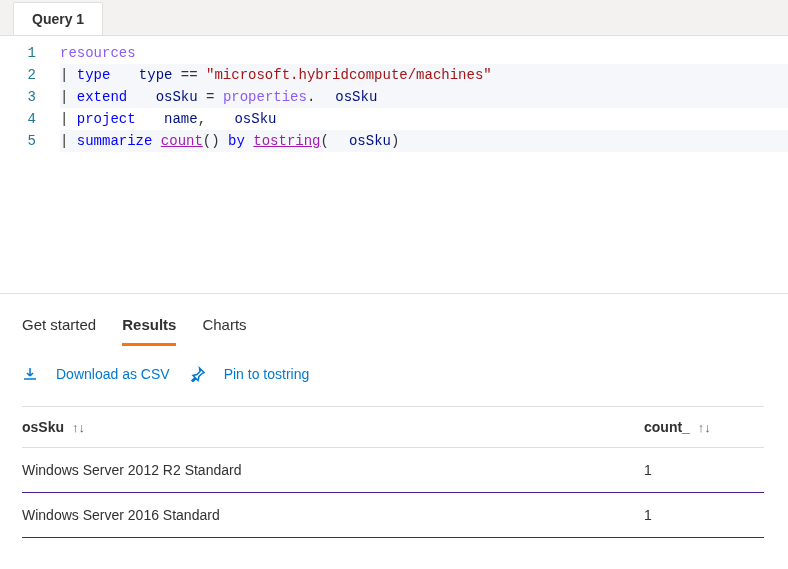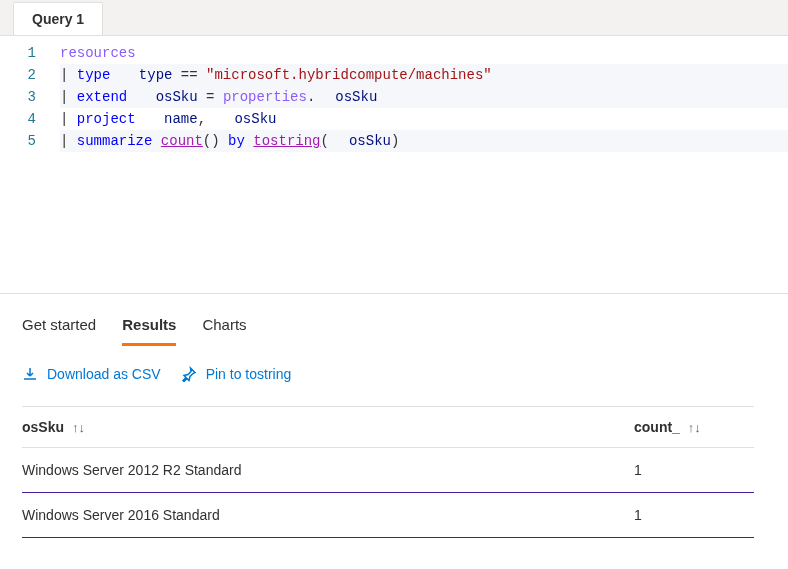--- a/index.html
+++ b/index.html
@@ -60,21 +60,21 @@
     .code-line.highlight {
       background: #f5f7fb;
     }
     .tok-ident { color: #8b5cf6; }
     .tok-keyword { color: #0000ff; }
     .tok-string { color: #a31515; }
     .tok-prop { color: #001080; margin-left: 20px; }
     .tok-func { color: #a21caf; text-decoration: underline; }
     .tok-punct { color: #333; }
     .results-area {
-      padding: 16px 34px 0 22px;
+      padding: 16px 24px 0 22px;
     }
     .results-tabs {
       display: flex;
       gap: 26px;
       border-bottom: none;
       margin-bottom: 16px;
     }
     .results-tab {
       font-size: 15px;
       color: #323130;
@@ -88,21 +88,21 @@
     }
     .results-actions {
       display: flex;
       gap: 20px;
       margin: 20px 0 24px 0;
       align-items: center;
     }
     .action-btn {
       display: inline-flex;
       align-items: flex-end;
-      gap: 9px;
+      gap: 18px;
       color: #0078d4;
       cursor: pointer;
       font-size: 14px;
     }
     .action-btn svg {
       width: 16px;
       height: 16px;
       stroke: #0078d4;
       fill: none;
       stroke-width: 1.5;

